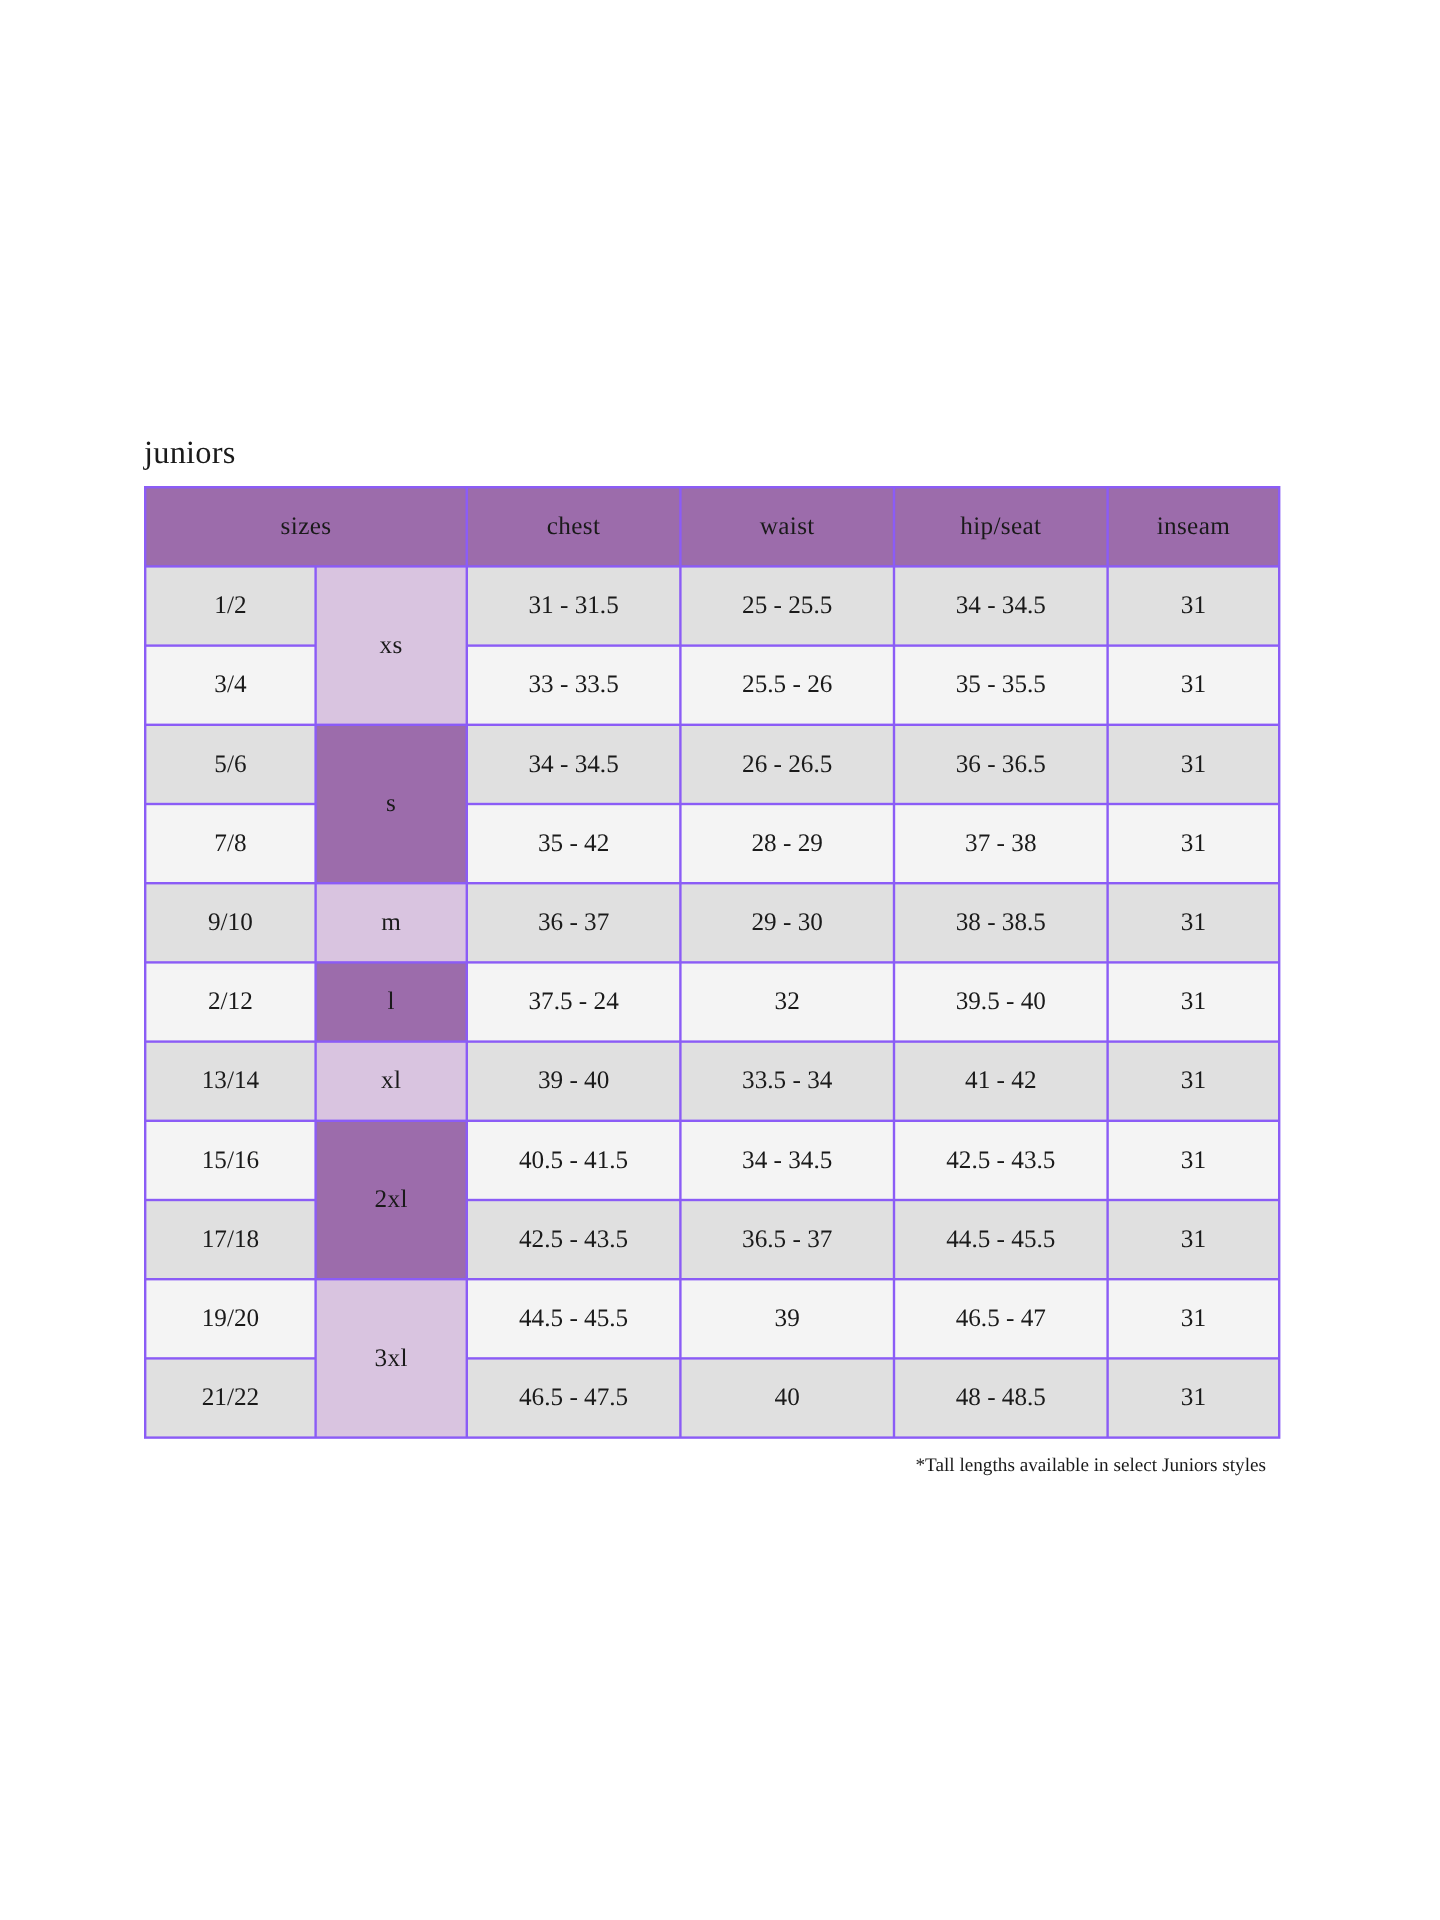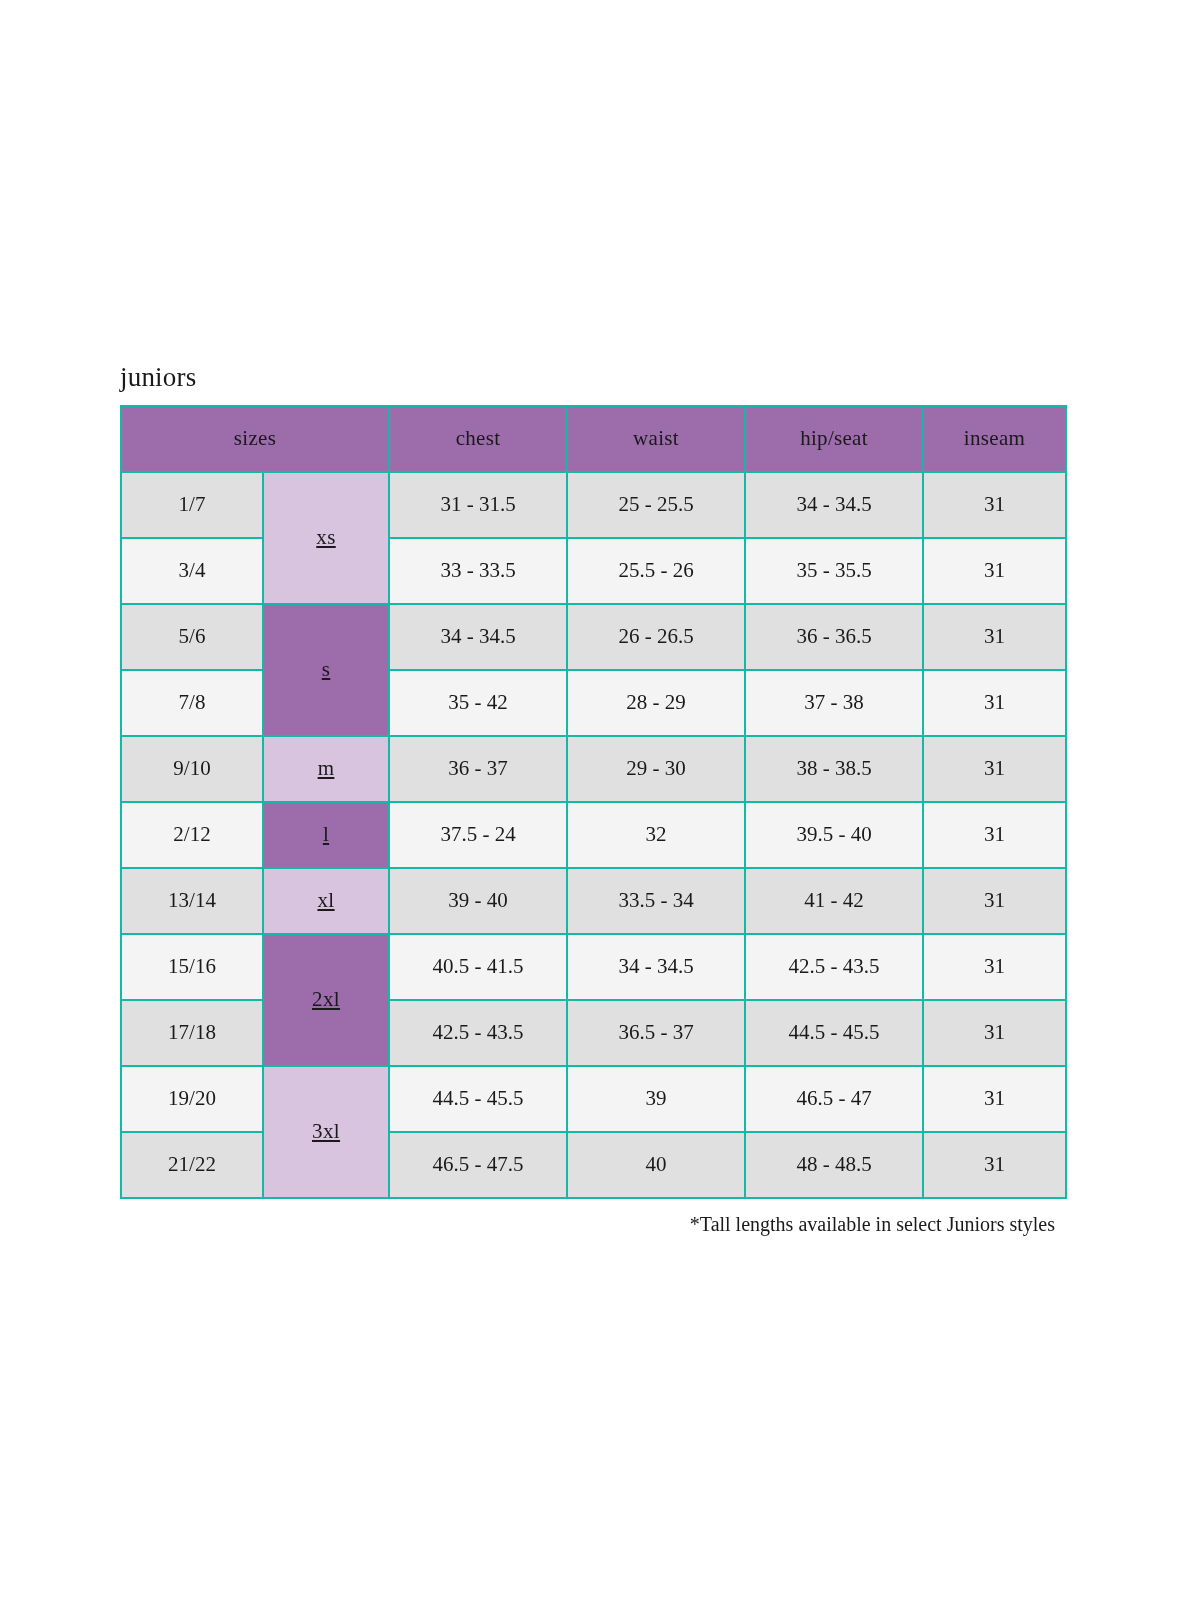--- a/index.html
+++ b/index.html
@@ -36,21 +36,21 @@
     color: #1a1a1a;
     line-height: 1;
     padding-bottom: 14px;
     letter-spacing: 0.2px;
   }
 
   table.size-table {
     width: 937px;
     border-collapse: separate;
     border-spacing: 2px 2px;
-    background: #14b8a6;
+    background: #8b5cf6;
     table-layout: fixed;
   }
 
   table.size-table th,
   table.size-table td {
     text-align: center;
     vertical-align: middle;
     font-weight: normal;
     font-size: 21px;
     color: #1a1a1a;
@@ -78,37 +78,36 @@
   thead th.th-sizes-span {
     
   }
 
   tbody tr.row-dark td { background: #e0e0e0; }
   tbody tr.row-light td { background: #f4f4f4; }
 
   td.alpha-cell {
     font-size: 19px;
     letter-spacing: 0.4px;
-    text-decoration: underline;
   }
 
   td.alpha-light {
     background: #d9c4e0 !important;
     color: #1a1a1a;
   }
 
   td.alpha-dark {
     background: #9c6cab !important;
     color: #ffffff;
   }
 
   .footnote {
     width: 937px;
     text-align: right;
-    font-size: 20px;
+    font-size: 16px;
     color: #1a1a1a;
     padding-top: 14px;
     padding-right: 2px;
   }
 </style>
 </head>
 <body>
 
 <div class="page">
   <div class="chart-wrap">
@@ -130,21 +129,21 @@
           <th colspan="2" class="th-sizes-span">sizes</th>
           <th>chest</th>
           <th>waist</th>
           <th>hip/seat</th>
           <th>inseam</th>
         </tr>
       </thead>
 
       <tbody id="table-body">
           <tr class="row-dark">
-            <td>1/7</td>
+            <td>1/2</td>
             <td class="alpha-cell alpha-light" rowspan="2">xs</td>
             <td>31 - 31.5</td>
             <td>25 - 25.5</td>
             <td>34 - 34.5</td>
             <td>31</td>
           </tr>
           <tr class="row-light">
             <td>3/4</td>
             <td>33 - 33.5</td>
             <td>25.5 - 26</td>

